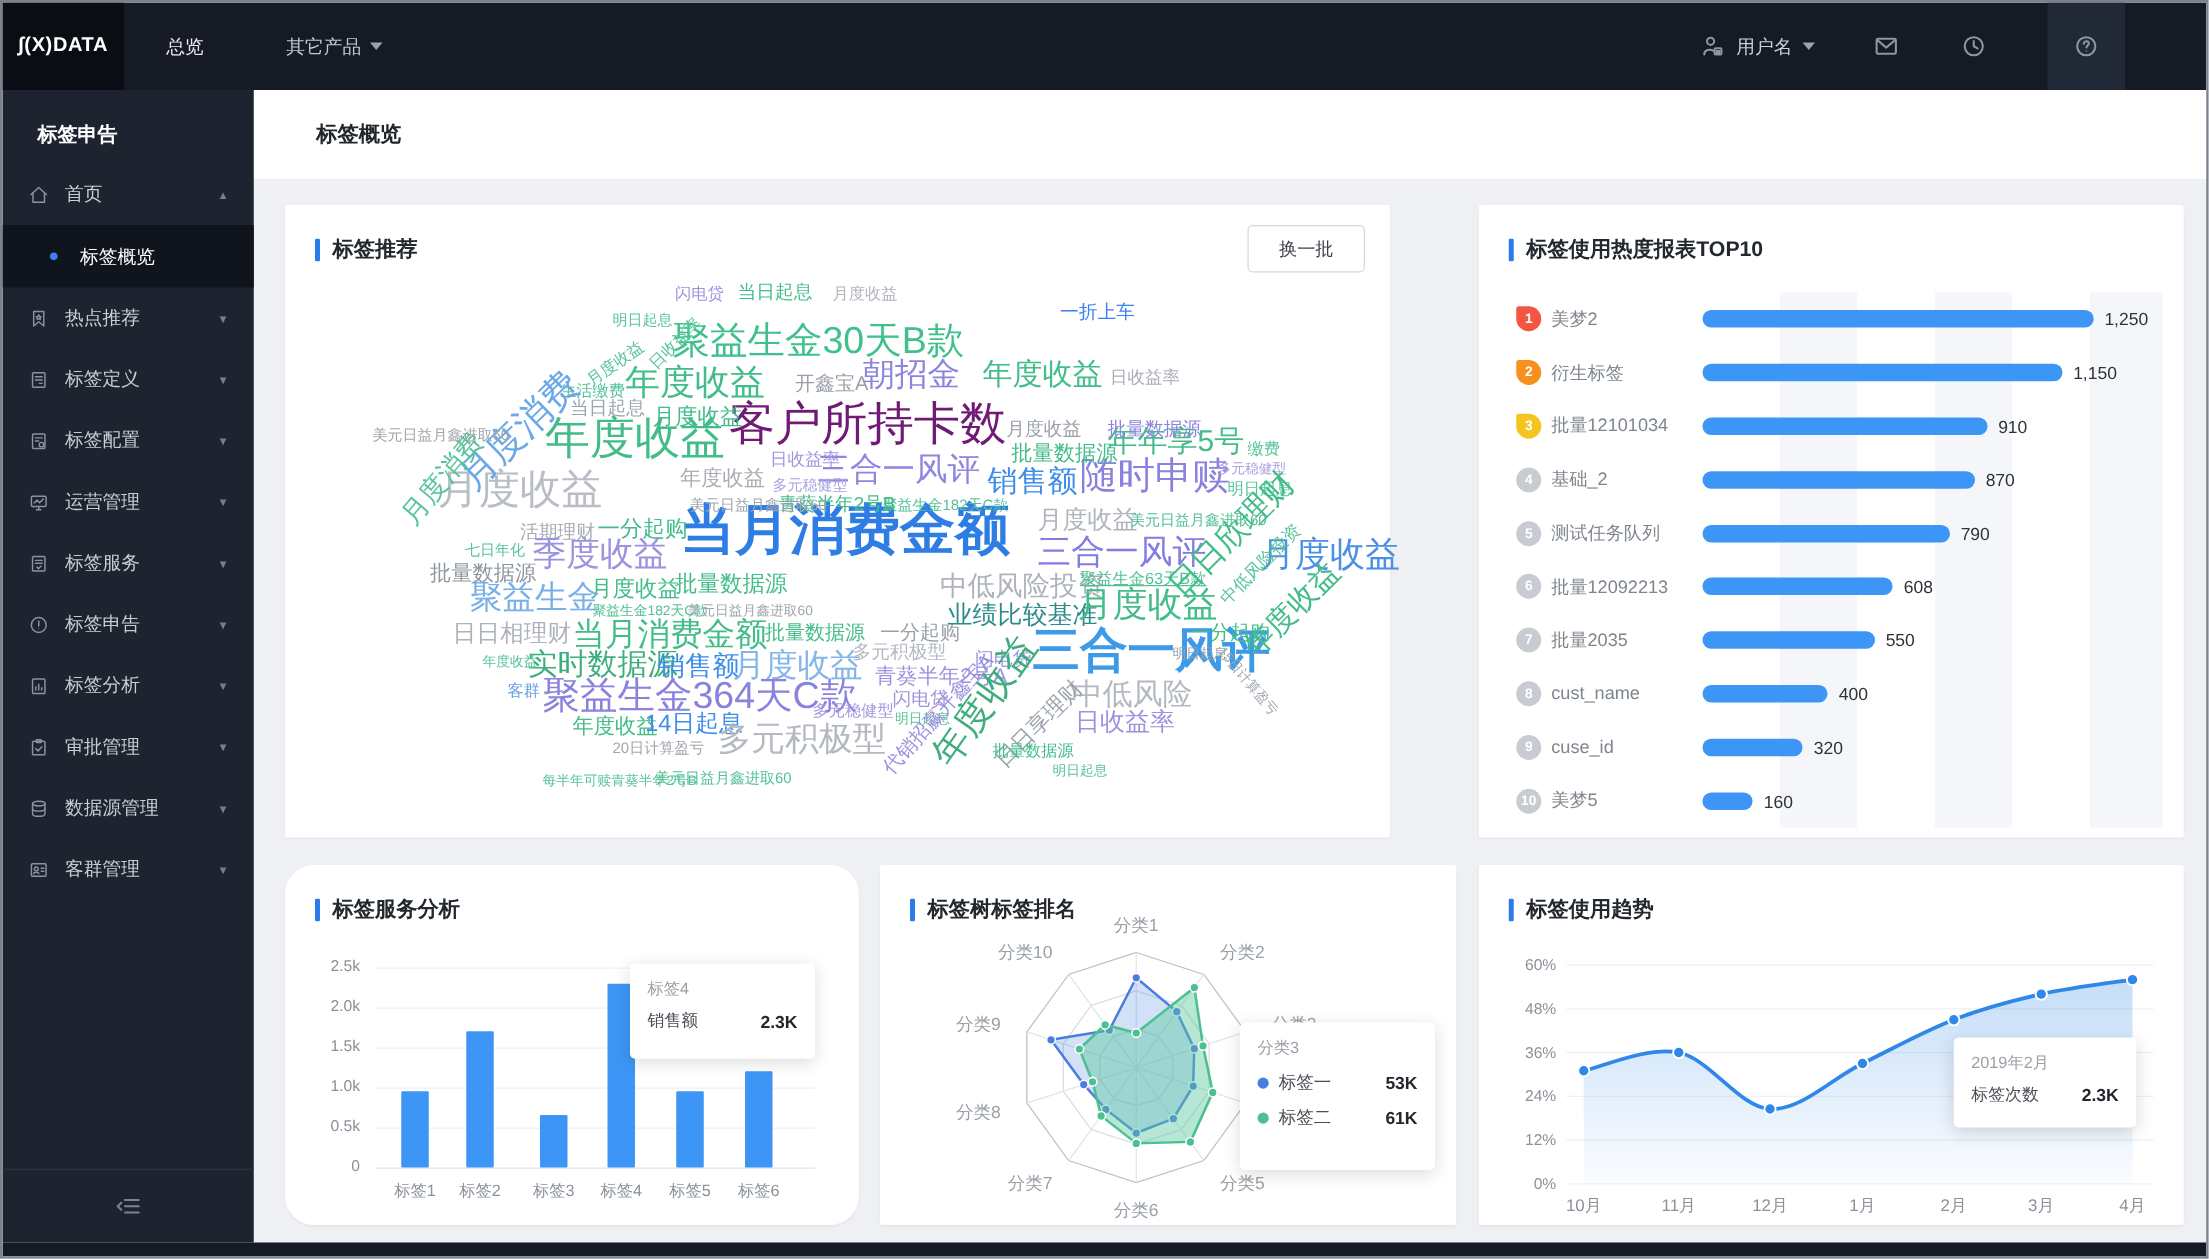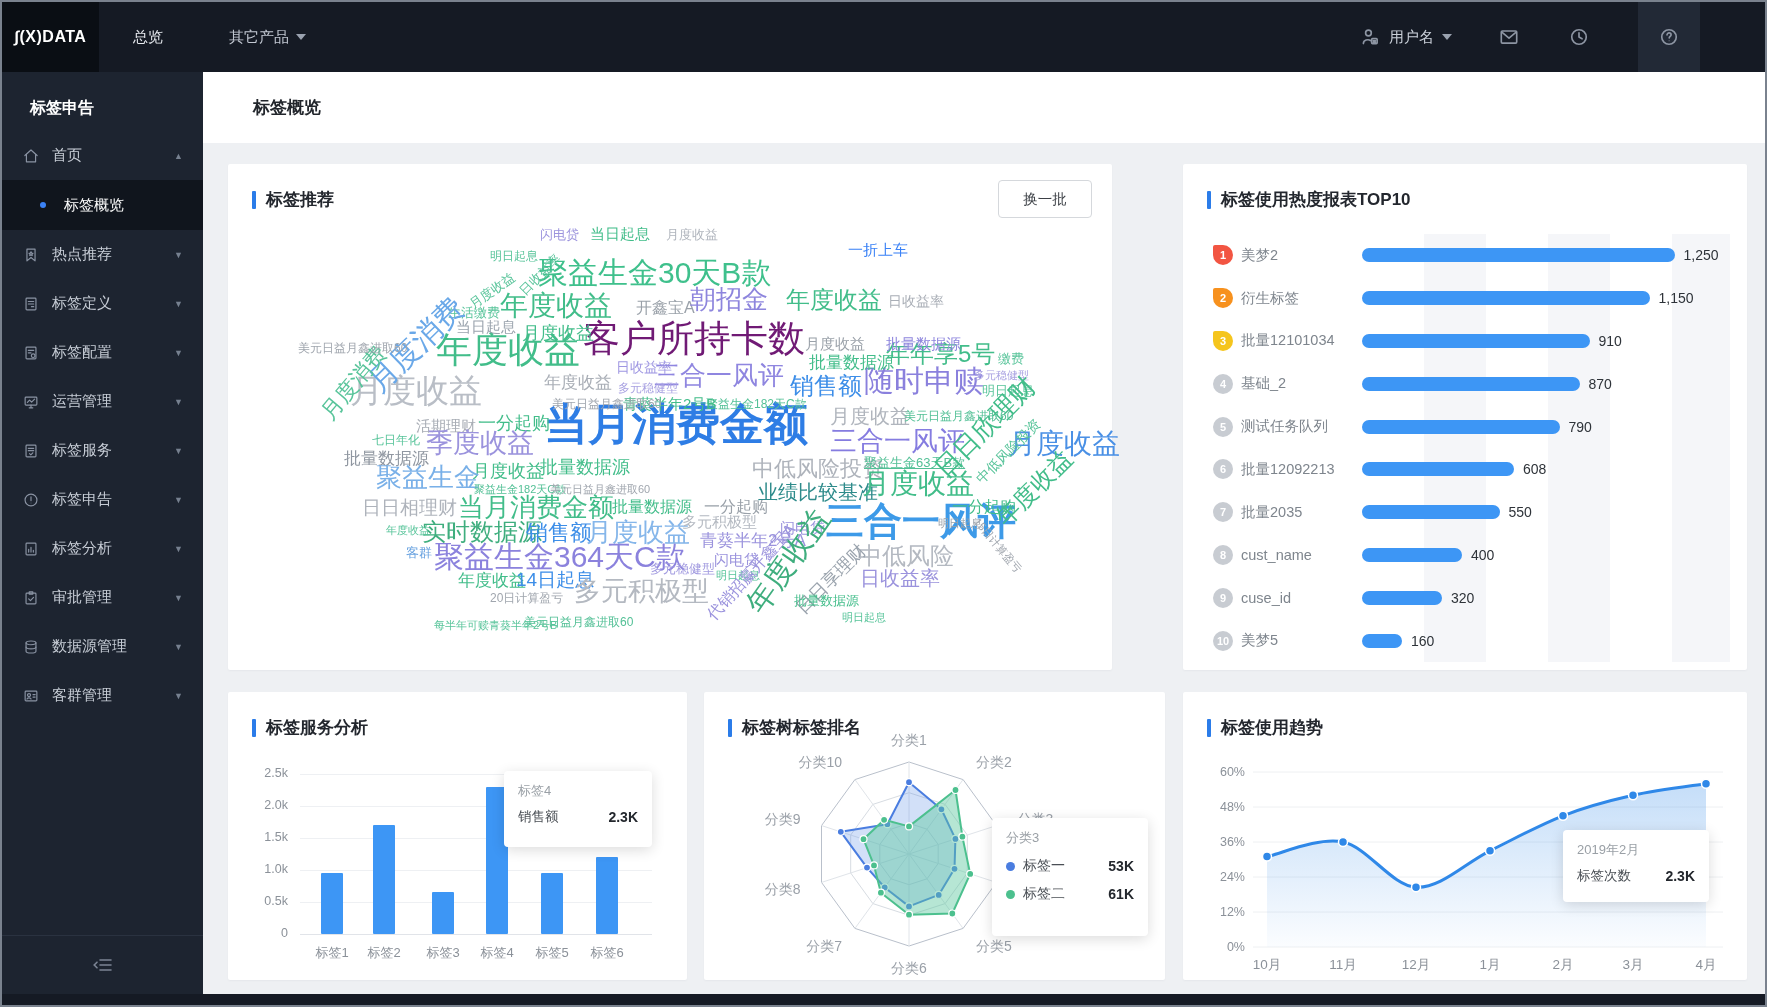--- a/index.html
+++ b/index.html
@@ -34,21 +34,21 @@
   
   .main{position:absolute;left:201px;top:70px;right:0;bottom:11px;}
   .page-header{position:absolute;left:0;top:0;right:0;height:71px;background:#fff;display:flex;align-items:center;}
   .page-title{font-size:17px;font-weight:600;color:#22262c;margin-left:50px;}
   .card{position:absolute;background:#fff;border-radius:2px;box-shadow:0 1px 2px rgba(16,24,40,.04);}
   .card-title{position:absolute;left:24px;top:24px;display:flex;align-items:center;gap:10px;}
   .card-title .accent{width:4px;height:18px;background:#2b7ce9;border-radius:1px;}
   .card-title .t{font-size:17px;font-weight:600;color:#23272e;}
   #card-recommend{left:25px;top:92px;width:884px;height:506px;}
   #card-top10{left:980px;top:92px;width:564px;height:506px;}
-  #card-service{left:25px;top:620px;width:459px;height:288px;}
+  #card-service{left:25px;top:620px;width:459px;height:288px;border-radius:23px;}
   #card-tree{left:501px;top:620px;width:461px;height:288px;}
   #card-trend{left:980px;top:620px;width:564px;height:288px;}
   .refresh-btn{position:absolute;right:20px;top:16px;width:94px;height:38px;border:1px solid #d5d8dc;border-radius:4px;
     background:#fff;font-size:14.5px;color:#3c4046;display:flex;align-items:center;justify-content:center;cursor:pointer;}
   
   .cloud{position:absolute;left:10px;top:62px;width:916px;height:436px;overflow:hidden;font-weight:500;}
   .cloud span{position:absolute;white-space:nowrap;line-height:1;display:inline-block;}
   
   .t10-stripes{position:absolute;left:179px;top:70px;width:368px;height:428px;
     background:repeating-linear-gradient(90deg,#ffffff 0 62px,#f5f6f9 62px 124px);}

